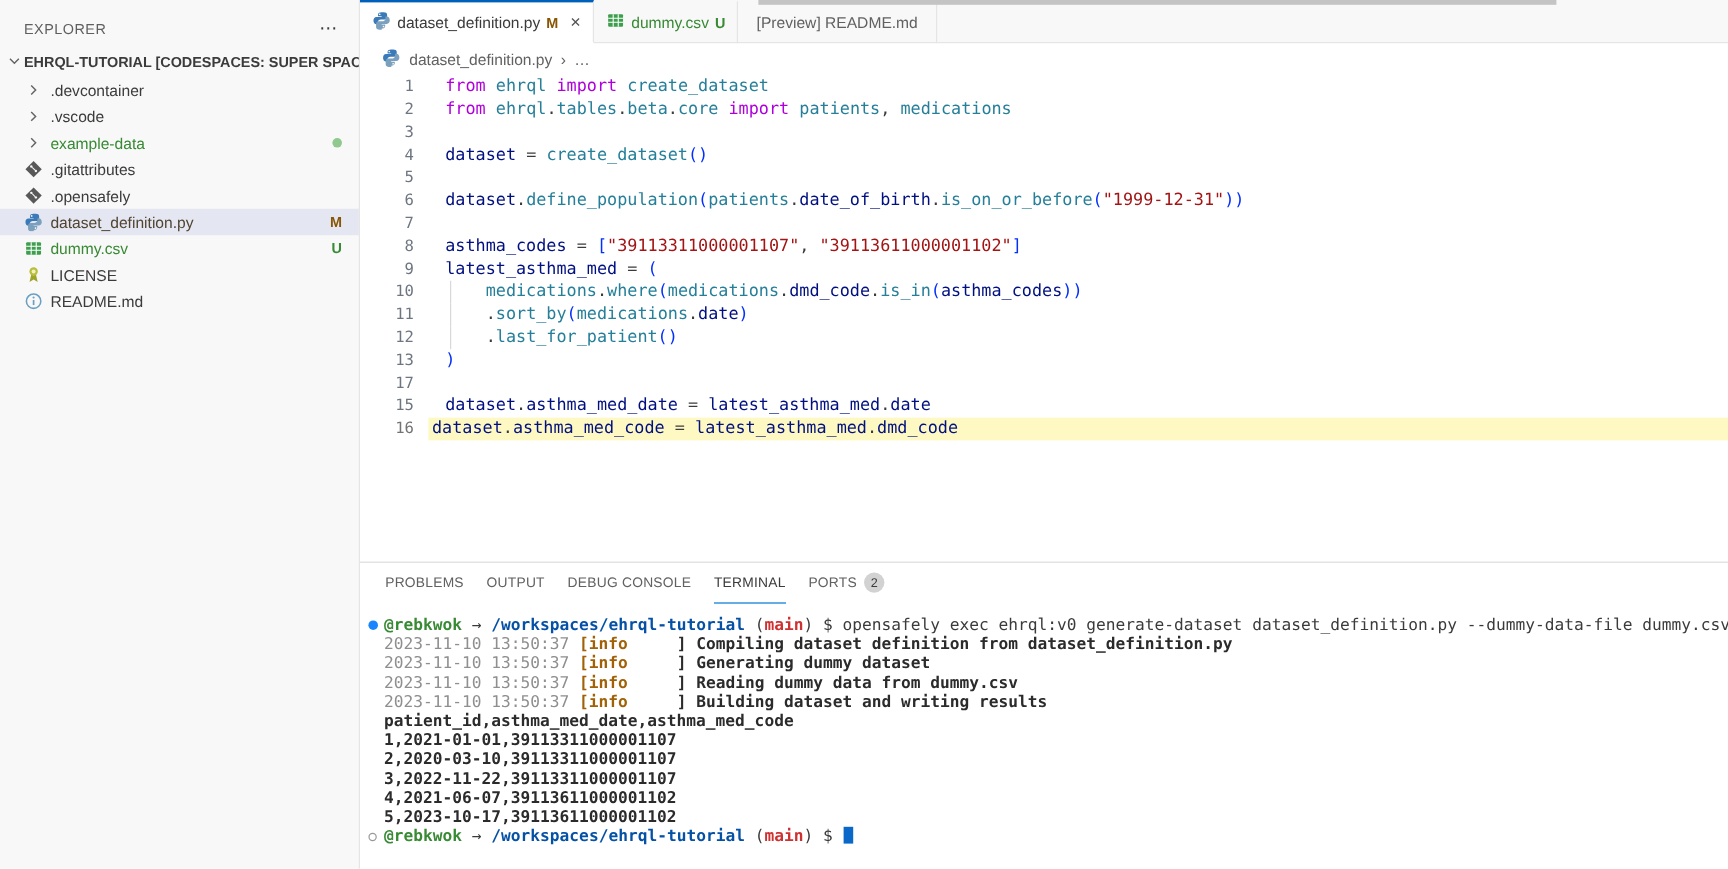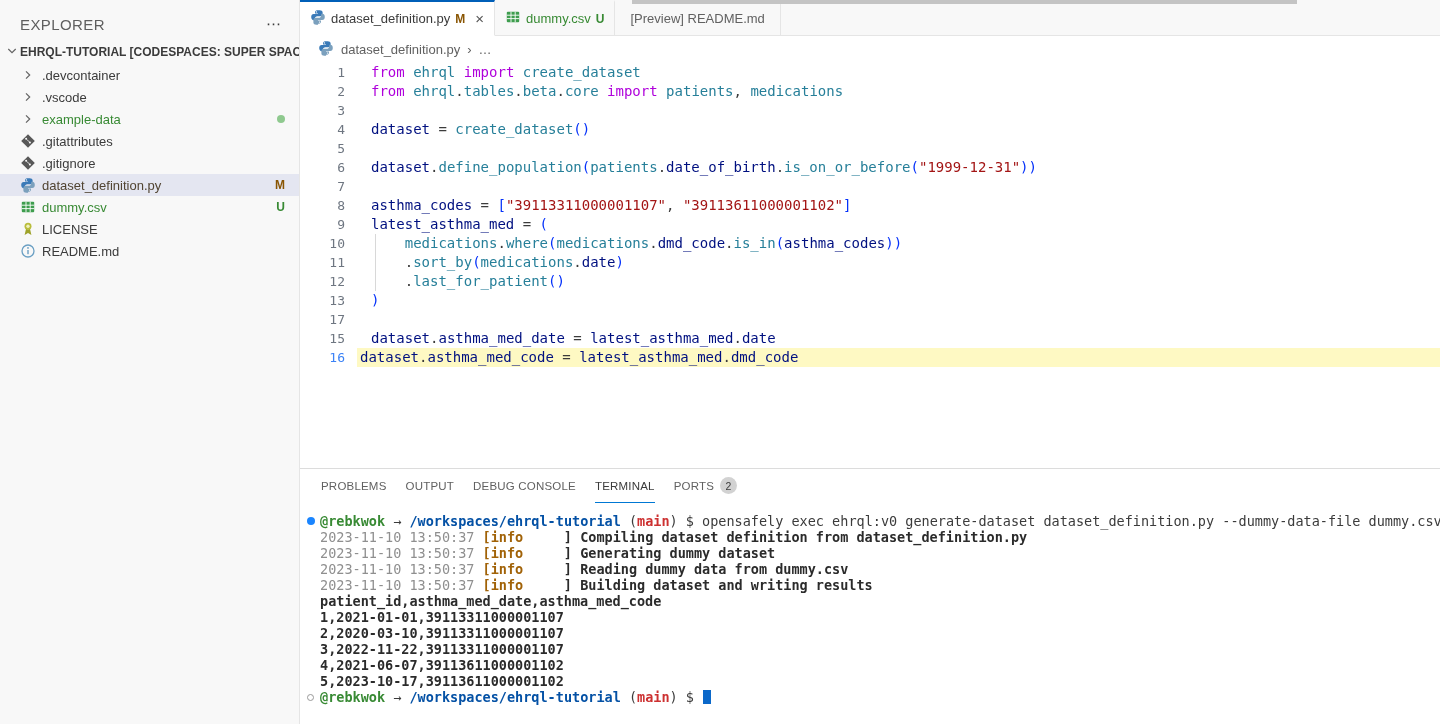--- a/index.html
+++ b/index.html
@@ -3,21 +3,21 @@
 <meta charset="utf-8">
 <style>
   * { margin:0; padding:0; box-sizing:border-box; }
   html,body { width:1440px; height:724px; overflow:hidden; background:#fff;
     font-family:"Liberation Sans", sans-serif; position:relative; }
 
   
   .sidebar { position:absolute; left:0; top:0; width:300px; height:724px;
     background:#f8f8f8; border-right:1px solid #e5e5e5; }
   .sb-header { height:40px; display:flex; align-items:center; padding:8px 18px 0 20px; }
-  .sb-title { font-size:15px; color:#5f5f5f; letter-spacing:.4px; }
+  .sb-title { font-size:12px; color:#5f5f5f; letter-spacing:.4px; }
   .sb-more { margin-left:auto; font-size:15px; color:#3b3b3b; cursor:pointer; line-height:10px; }
   .sb-root { height:24px; display:flex; align-items:center; font-size:12px; font-weight:bold;
     color:#3b3b3b; padding-left:4px; cursor:pointer; white-space:nowrap; overflow:hidden; }
   .tree-row { height:22px; display:flex; align-items:center; padding:0 14px 0 20px;
     font-size:13px; color:#3b3b3b; cursor:pointer; }
   .tree-row.selected { background:#e4e6f1; }
   .tree-row .ico { width:16px; height:16px; margin-right:6px; flex:none;
     display:flex; align-items:center; justify-content:center; }
   .tree-row .lbl { white-space:nowrap; }
   .green { color:#388a34 !important; }
@@ -40,21 +40,21 @@
   .tabs-scrollbar { position:absolute; left:332px; top:0; width:665px; height:4px;
     background:#c4c4c4; }
   .breadcrumb { height:26px; display:flex; align-items:center; gap:7px; padding-left:18px;
     font-size:13px; color:#616161; background:#fff; }
   .bc-sep { font-size:13px; color:#616161; }
 
   
   .code { font-family:"DejaVu Sans Mono", monospace; font-size:14px; line-height:19px; padding-top:1px; }
   .cline { display:flex; height:19px; }
   .lnum { width:45px; text-align:right; color:#6e7681; font-size:13px; line-height:19px; flex:none; }
-  .lnum.cur { color:#3b82f6; }
+  .lnum.cur { color:#737373; }
   .ltext { flex:1; margin-left:23px; padding-left:3px; white-space:pre; position:relative; }
   .ltext.cur { background:#fef9c3;margin-left:12px; }
   .ltext.guide::before { content:""; position:absolute; left:7px; top:0; bottom:0;
     border-left:1px solid #d8d8d8; }
   .c-k{color:#af00db} .c-t{color:#267f99} .c-v{color:#001080}
   .c-s{color:#a31515} .c-b{color:#0431fa} .c-d{color:#3b3b3b}
 
   
   .panel { position:absolute; left:300px; top:468px; width:1140px; height:220px;
     border-top:1px solid #dcdcdc; background:#fff; }
@@ -132,21 +132,21 @@
       </div>
       <div class="tree-row">
         <span class="ico">
           <svg width="16" height="16" viewBox="0 0 16 16">
             <path fill="#585858" d="M8 1.2L14.8 8 8 14.8 1.2 8z"></path>
             <circle cx="6.1" cy="5.7" r="1" fill="#f8f8f8"></circle>
             <circle cx="9.9" cy="9.5" r="1" fill="#f8f8f8"></circle>
             <path d="M6.8 6.4l2.4 2.4" stroke="#f8f8f8" stroke-width=".9"></path>
           </svg>
         </span>
-        <span class="lbl">.gitignore</span>
+        <span class="lbl">.opensafely</span>
       </div>
       <div class="tree-row selected">
         <span class="ico">
           <svg width="16" height="16" viewBox="0 0 16 16">
             <path fill="#3a7ab8" d="M7.9 1.2c-1.6 0-2.9.6-2.9 2v1.4h3v.5H3.7c-1.5 0-2.5 1.2-2.5 3 0 1.9 1 3.1 2.5 3.1h1.1V9.6c0-1.4 1.2-2.4 2.6-2.4h3c1.2 0 2.2-1 2.2-2.2V3.2c0-1.3-1.3-2-2.8-2H7.9z"></path>
             <circle cx="6.4" cy="2.9" r=".7" fill="#fff"></circle>
             <path fill="#7ba0bd" d="M8.1 14.8c1.6 0 2.9-.6 2.9-2v-1.4H8v-.5h4.3c1.5 0 2.5-1.2 2.5-3 0-1.9-1-3.1-2.5-3.1h-1.1v1.6c0 1.4-1.2 2.4-2.6 2.4h-3c-1.2 0-2.2 1-2.2 2.2v2.8c0 1.3 1.3 2 2.8 2h1.9z"></path>
             <circle cx="9.6" cy="13.1" r=".7" fill="#fff"></circle>
           </svg>
         </span>

